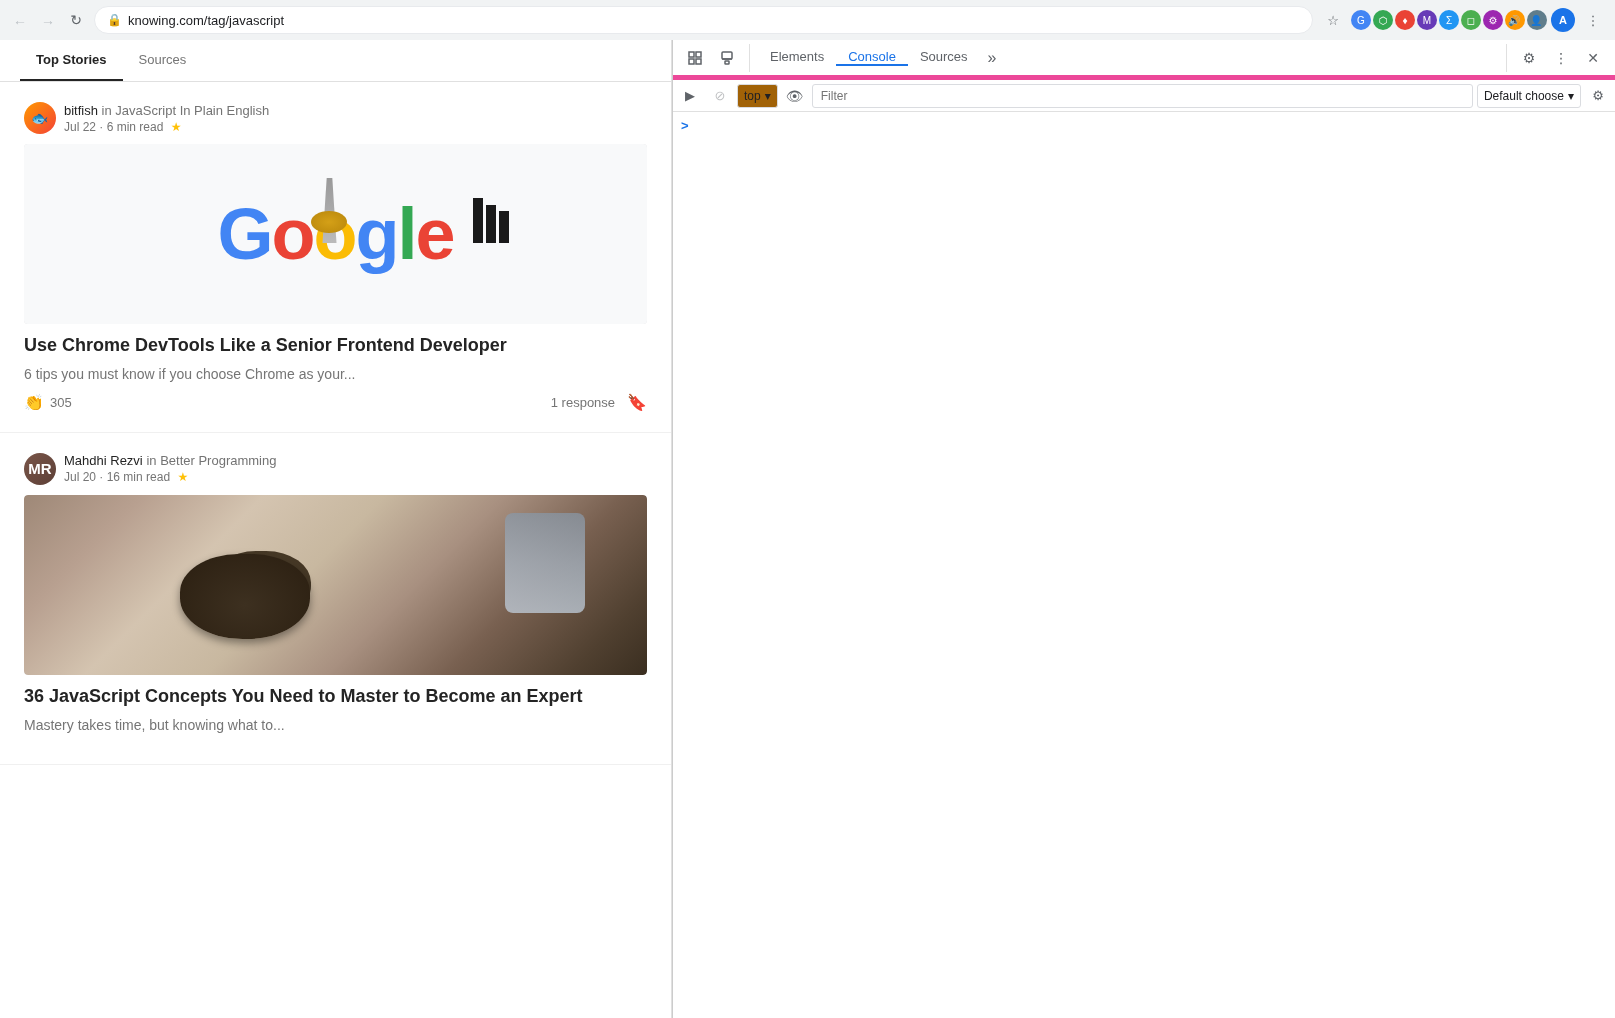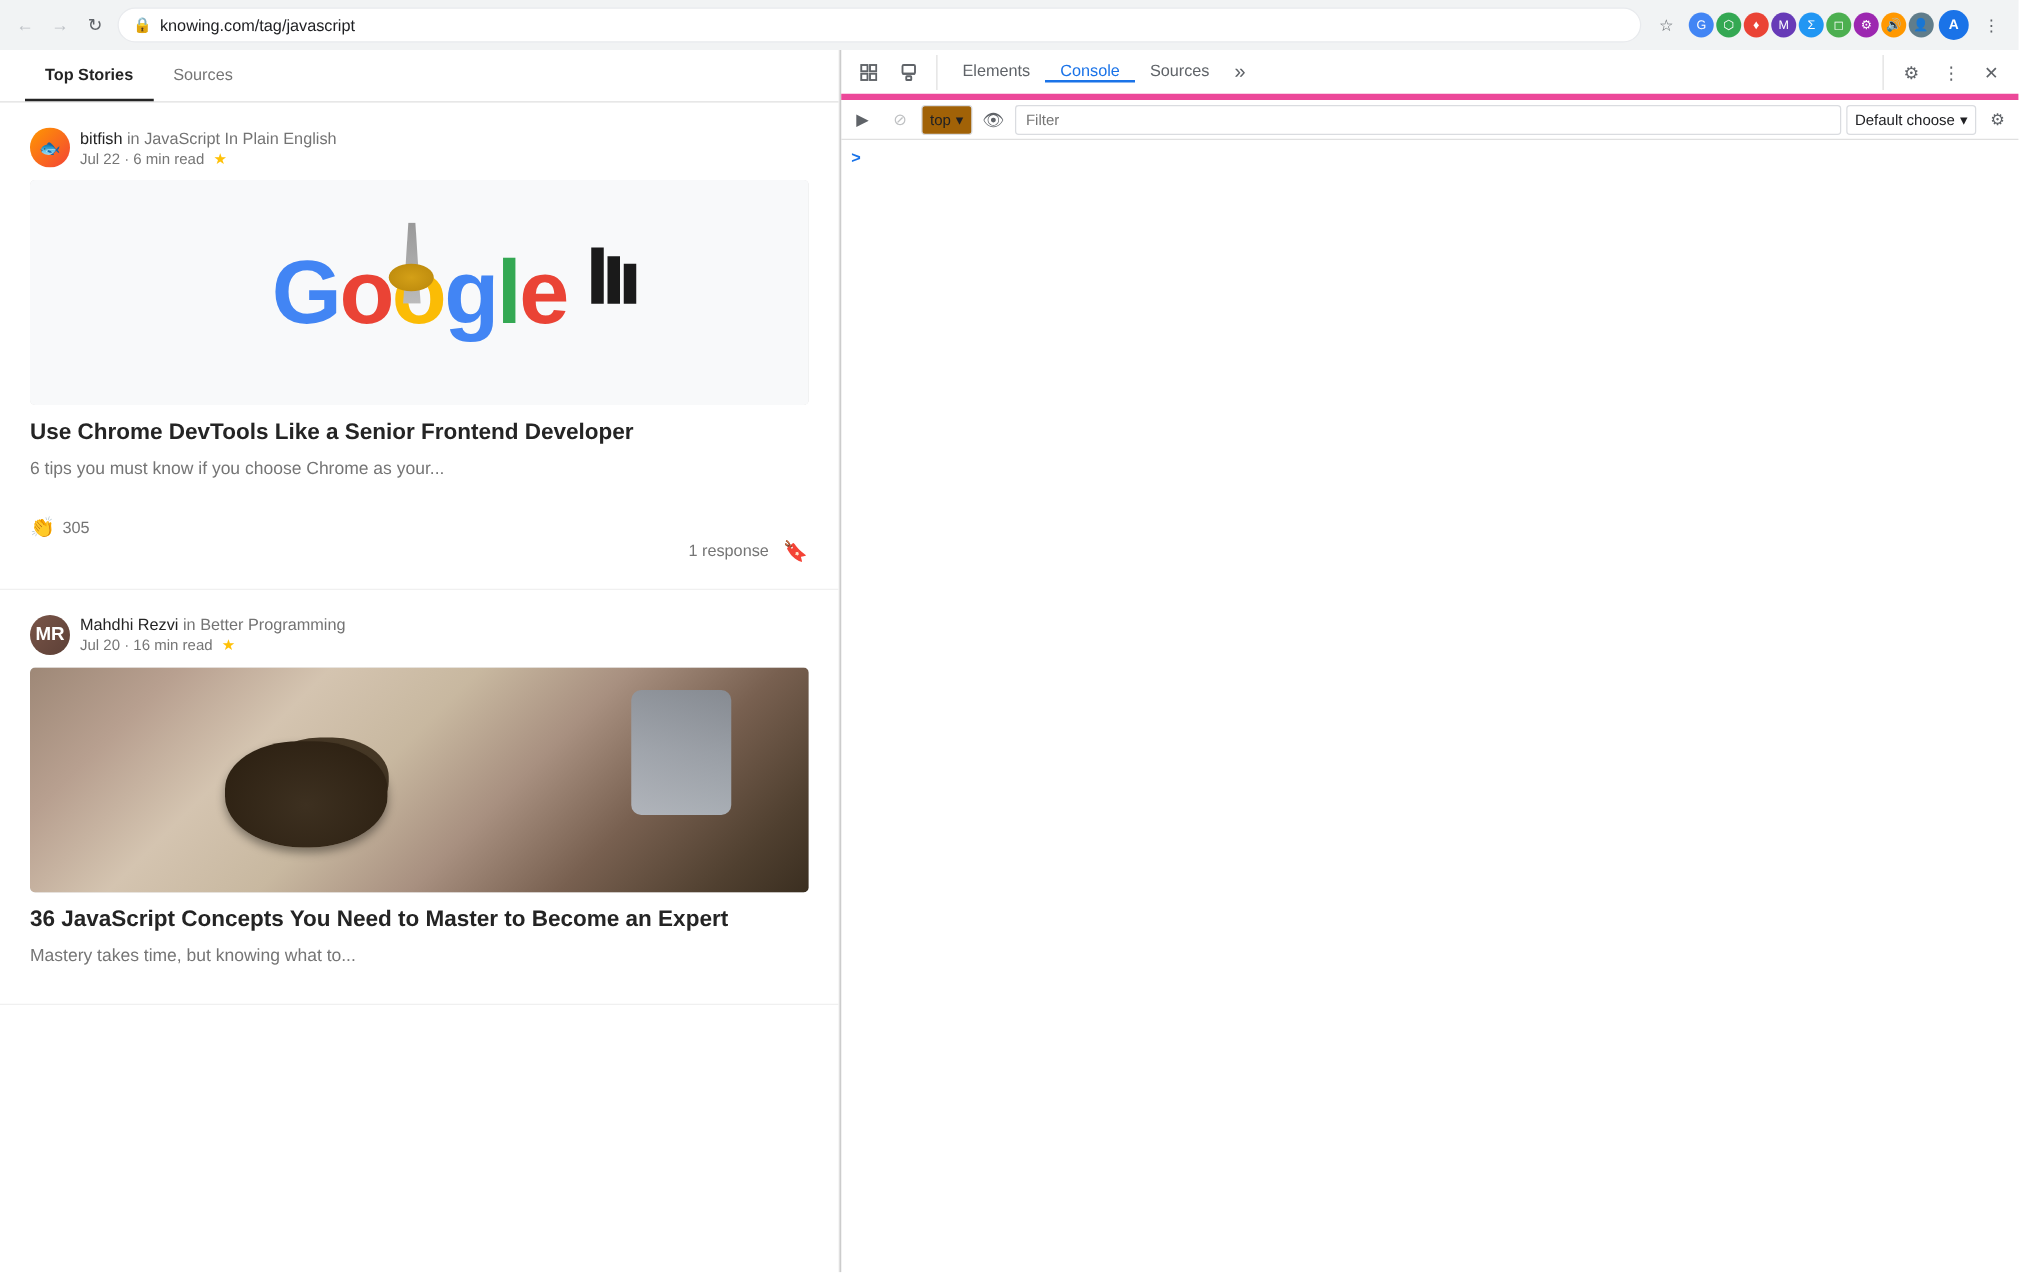--- a/index.html
+++ b/index.html
@@ -53,21 +53,21 @@
     .g-blue2 { color: #4285f4; }
     .l-green { color: #34a853; }
     .e-red { color: #ea4335; }
 
     .article-title { font-size: 18px; font-weight: 700; color: #242424; margin: 8px 0; line-height: 1.3; }
     .article-subtitle { font-size: 14px; color: #757575; margin-bottom: 8px; line-height: 1.4; }
     .read-more { font-size: 13px; color: #757575; margin-bottom: 12px; cursor: pointer; }
     .article-actions { display: flex; align-items: center; justify-content: space-between; }
     .article-claps { display: flex; align-items: center; gap: 6px; font-size: 13px; color: #757575; }
     .clap-icon { font-size: 16px; }
-    .article-responses { display: flex; align-items: center; gap: 12px; font-size: 13px; color: #757575; margin-top: 38px; }
+    .article-responses { display: flex; align-items: center; gap: 12px; font-size: 13px; color: #757575; }
     .bookmark-icon { font-size: 16px; cursor: pointer; color: #757575; }
 
     
     .bowl-image { width: 100%; height: 185px; background: linear-gradient(135deg, #8b7355 0%, #a0896a 20%, #c4b49a 40%, #d4c4a8 50%, #a0896a 70%, #6b5a3e 100%); border-radius: 4px; display: flex; align-items: center; justify-content: center; overflow: hidden; position: relative; }
     .bowl-image::before { content: ''; position: absolute; bottom: 30%; left: 30%; width: 100px; height: 70px; background: radial-gradient(ellipse, #5a4a32, #3d3020); border-radius: 45% 45% 50% 50%; }
 
     
     .devtools-panel { flex: 1; background: #fff; display: flex; flex-direction: column; border-left: 1px solid #ccc; }
     .devtools-header { display: flex; align-items: center; border-bottom: 5px solid #ec4899; height: 40px; flex-shrink: 0; }
     .devtools-left-icons { display: flex; align-items: center; padding: 0 8px; gap: 4px; border-right: 1px solid #e0e0e0; }

